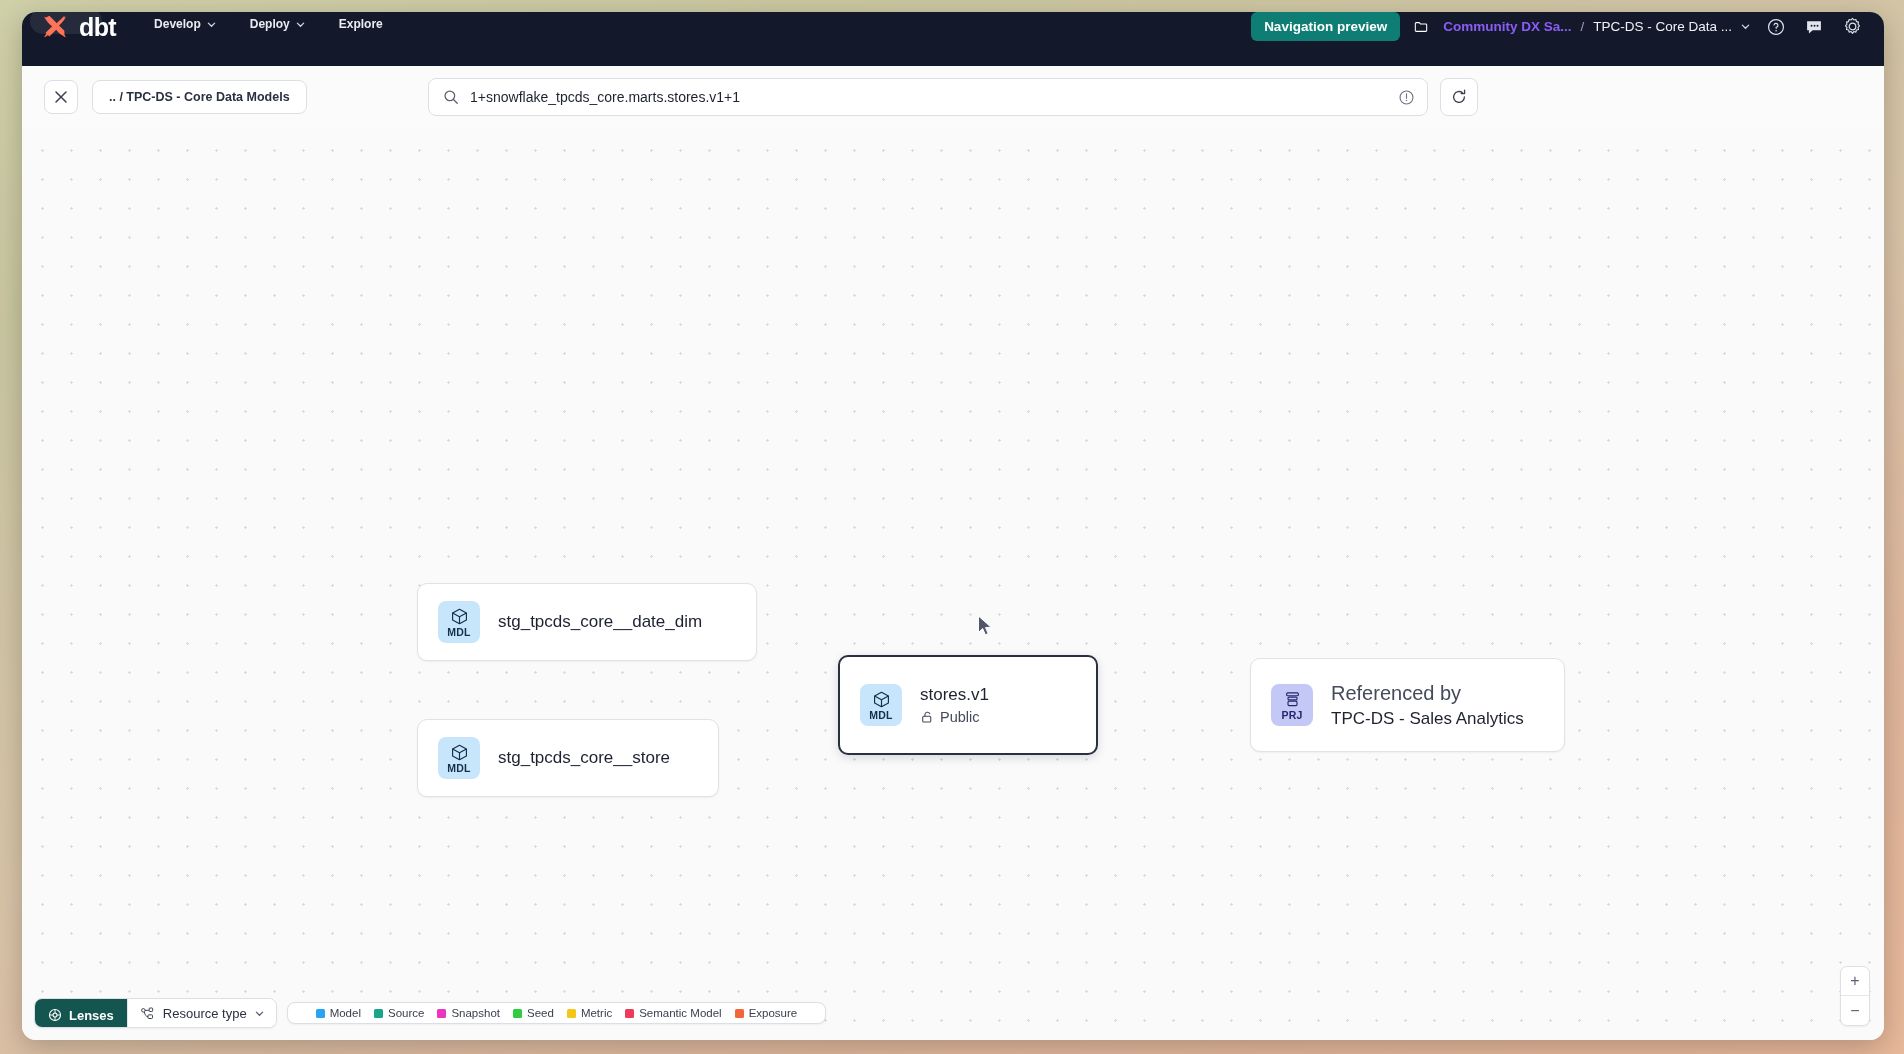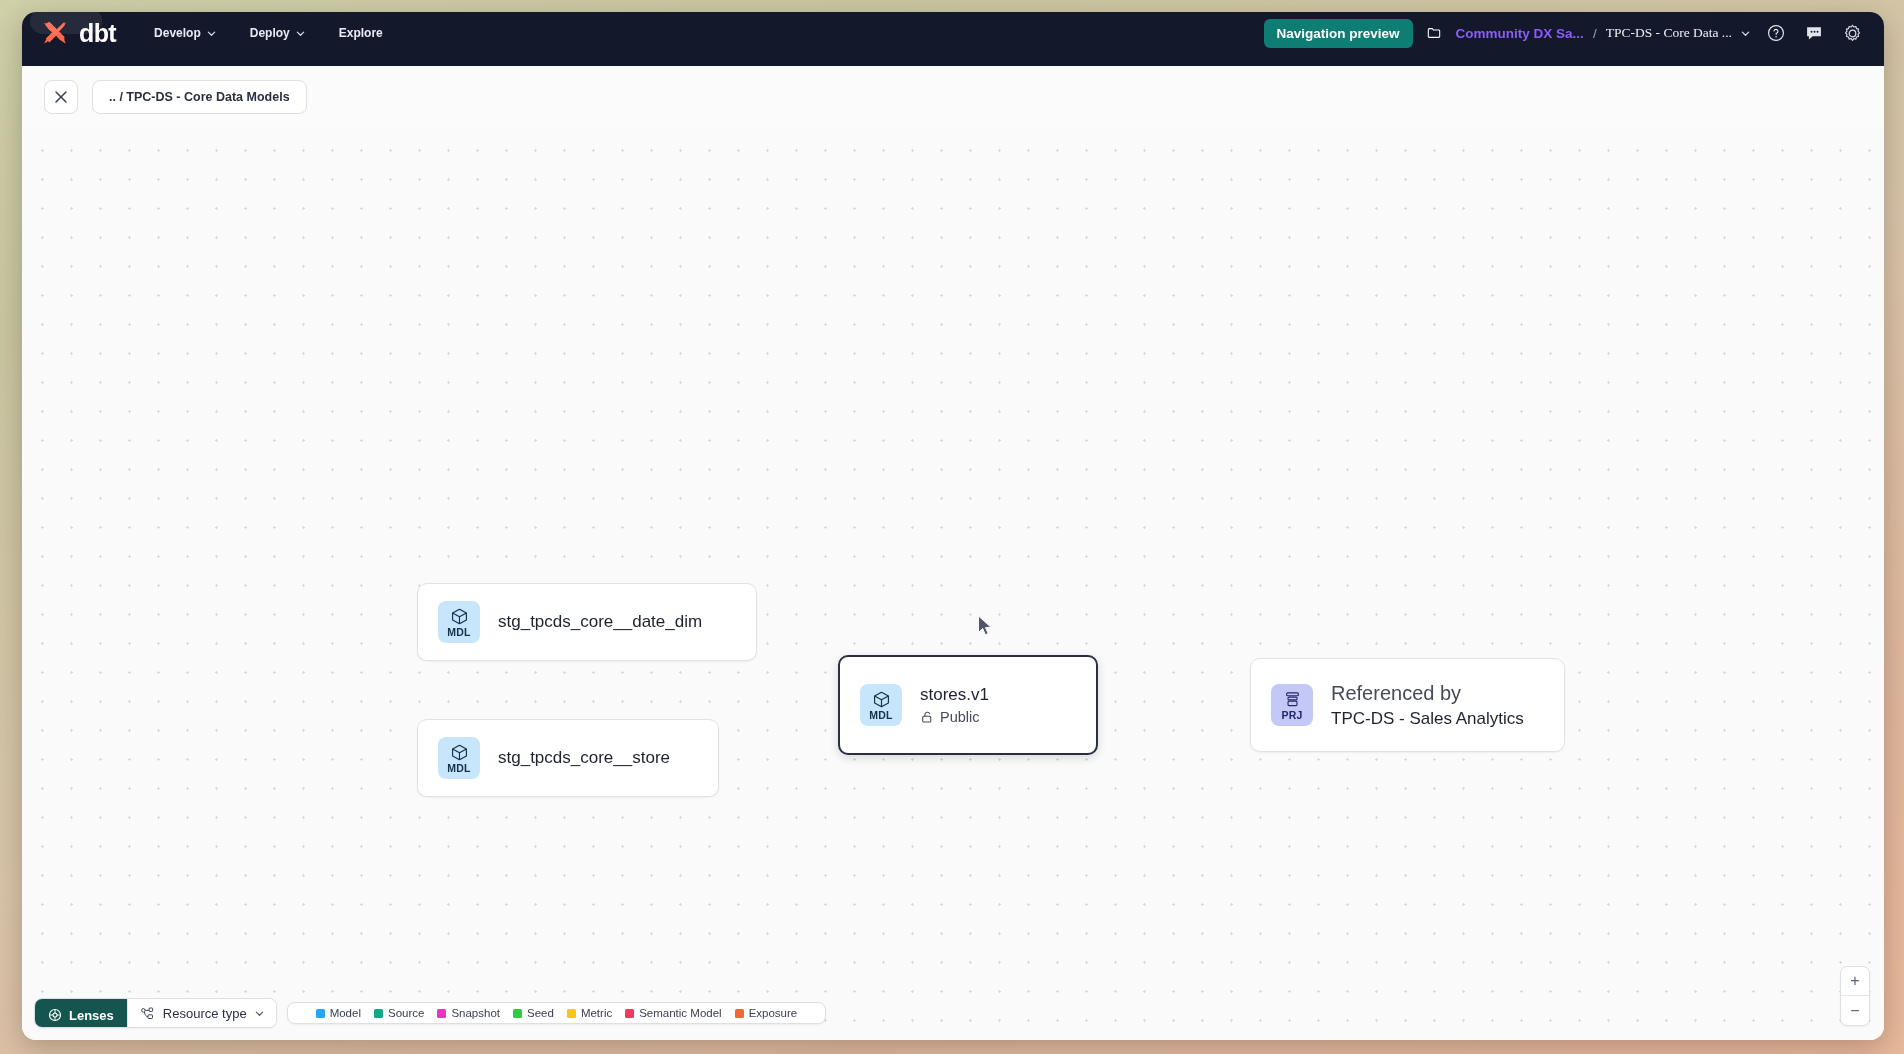--- a/index.html
+++ b/index.html
@@ -20,21 +20,21 @@
     overflow: hidden;
     background: #fbfbfc;
     box-shadow: 0 8px 28px rgba(0,0,0,0.22);
     display: flex; flex-direction: column;
   }
 
   
   .topnav {
     height: 54px; flex: 0 0 54px;
     background: #13192b;
-    display: flex; align-items: center;
+    display: flex; align-items: flex-start;
     padding: 0 20px 12px 18px;
     color: #fff;
     position: relative;
   }
   .logo-wrap { display: flex; align-items: center; gap: 9px; margin-right: 36px; }
   .logo-mark { width: 30px; height: 30px; display:block; }
   .logo-text { font-size: 25px; font-weight: 700; letter-spacing: -0.6px; color:#fff; }
   .nav-items { display: flex; align-items: center; gap: 30px; }
   .nav-item {
     font-size: 12px; font-weight: 600; color: #e9ecf2;
@@ -47,21 +47,21 @@
   }
   .nav-pill {
     background: #0e7d73; color: #ffffff;
     font-size: 13.5px; font-weight: 600;
     padding: 7px 13px; border-radius: 6px;
     cursor: pointer; white-space: nowrap;
   }
   .crumbs { display: flex; align-items: center; gap: 9px; font-size: 13.5px; }
   .crumb-a { display: flex; align-items: center; gap: 15px; font-weight: 700; color: #8b5cf6; cursor:pointer; }
   .crumb-sep { color: #9aa3b5; font-weight: 400; }
-  .crumb-b { font-weight: 400; color: #eef1f6; cursor:pointer;font-family:Liberation Serif, serif; }
+  .crumb-b { font-weight: 400; color: #eef1f6; cursor:pointer; }
   .icon-btn-dark {
     width: 24px; height: 24px; display:flex; align-items:center; justify-content:center;
     cursor: pointer; color:#dfe4ed;
   }
 
   
   .toolbar {
     height: 62px; flex: 0 0 62px;
     background: #fbfbfc;
     display: flex; align-items: center;
@@ -280,20 +280,40 @@
   </div>
 
   <div class="toolbar">
     <div class="sq-btn">
       <svg width="14" height="14" viewBox="0 0 14 14">
         <path d="M2 2 L12 12 M12 2 L2 12" stroke="#3a4050" stroke-width="1.5" stroke-linecap="round"></path>
       </svg>
     </div>
     <div class="crumb-chip">.. / TPC-DS - Core Data Models</div>
 
+    <div class="search-area">
+      <div class="search-box">
+        <svg width="16" height="16" viewBox="0 0 18 18">
+          <circle cx="7.7" cy="7.7" r="5.4" fill="none" stroke="#5b6170" stroke-width="1.45"></circle>
+          <path d="M11.8 11.8 L16 16" stroke="#5b6170" stroke-width="1.45" stroke-linecap="round"></path>
+        </svg>
+        <input type="text" value="1+snowflake_tpcds_core.marts.stores.v1+1" placeholder="Search lineage" style="">
+        <svg width="17" height="17" viewBox="0 0 20 20">
+          <circle cx="10" cy="10" r="7.6" fill="none" stroke="#6b7280" stroke-width="1.3"></circle>
+          <path d="M10 5.6 V11" stroke="#6b7280" stroke-width="1.3" stroke-linecap="round"></path>
+          <circle cx="10" cy="13.4" r="0.85" fill="#6b7280"></circle>
+        </svg>
+      </div>
+      <div class="sq-btn" style="width:38px;height:38px;">
+        <svg width="18" height="18" viewBox="0 0 20 20">
+          <path d="M16 10 a6 6 0 1 1 -2.1 -4.6" fill="none" stroke="#3a4050" stroke-width="1.5" stroke-linecap="round"></path>
+          <path d="M16.2 2.4 V6.2 H12.4" fill="none" stroke="#3a4050" stroke-width="1.5" stroke-linecap="round" stroke-linejoin="round"></path>
+        </svg>
+      </div>
+    </div>
   </div>
 
   <div class="canvas">
 
     <svg class="graph">
       <defs>
         <marker id="arw" markerWidth="9" markerHeight="9" refX="7.2" refY="4" orient="auto">
           <path d="M0 0.6 L7.4 4 L0 7.4" fill="none" stroke="#4a5160" stroke-width="1.3" stroke-linecap="round" stroke-linejoin="round"></path>
         </marker>
       </defs>

